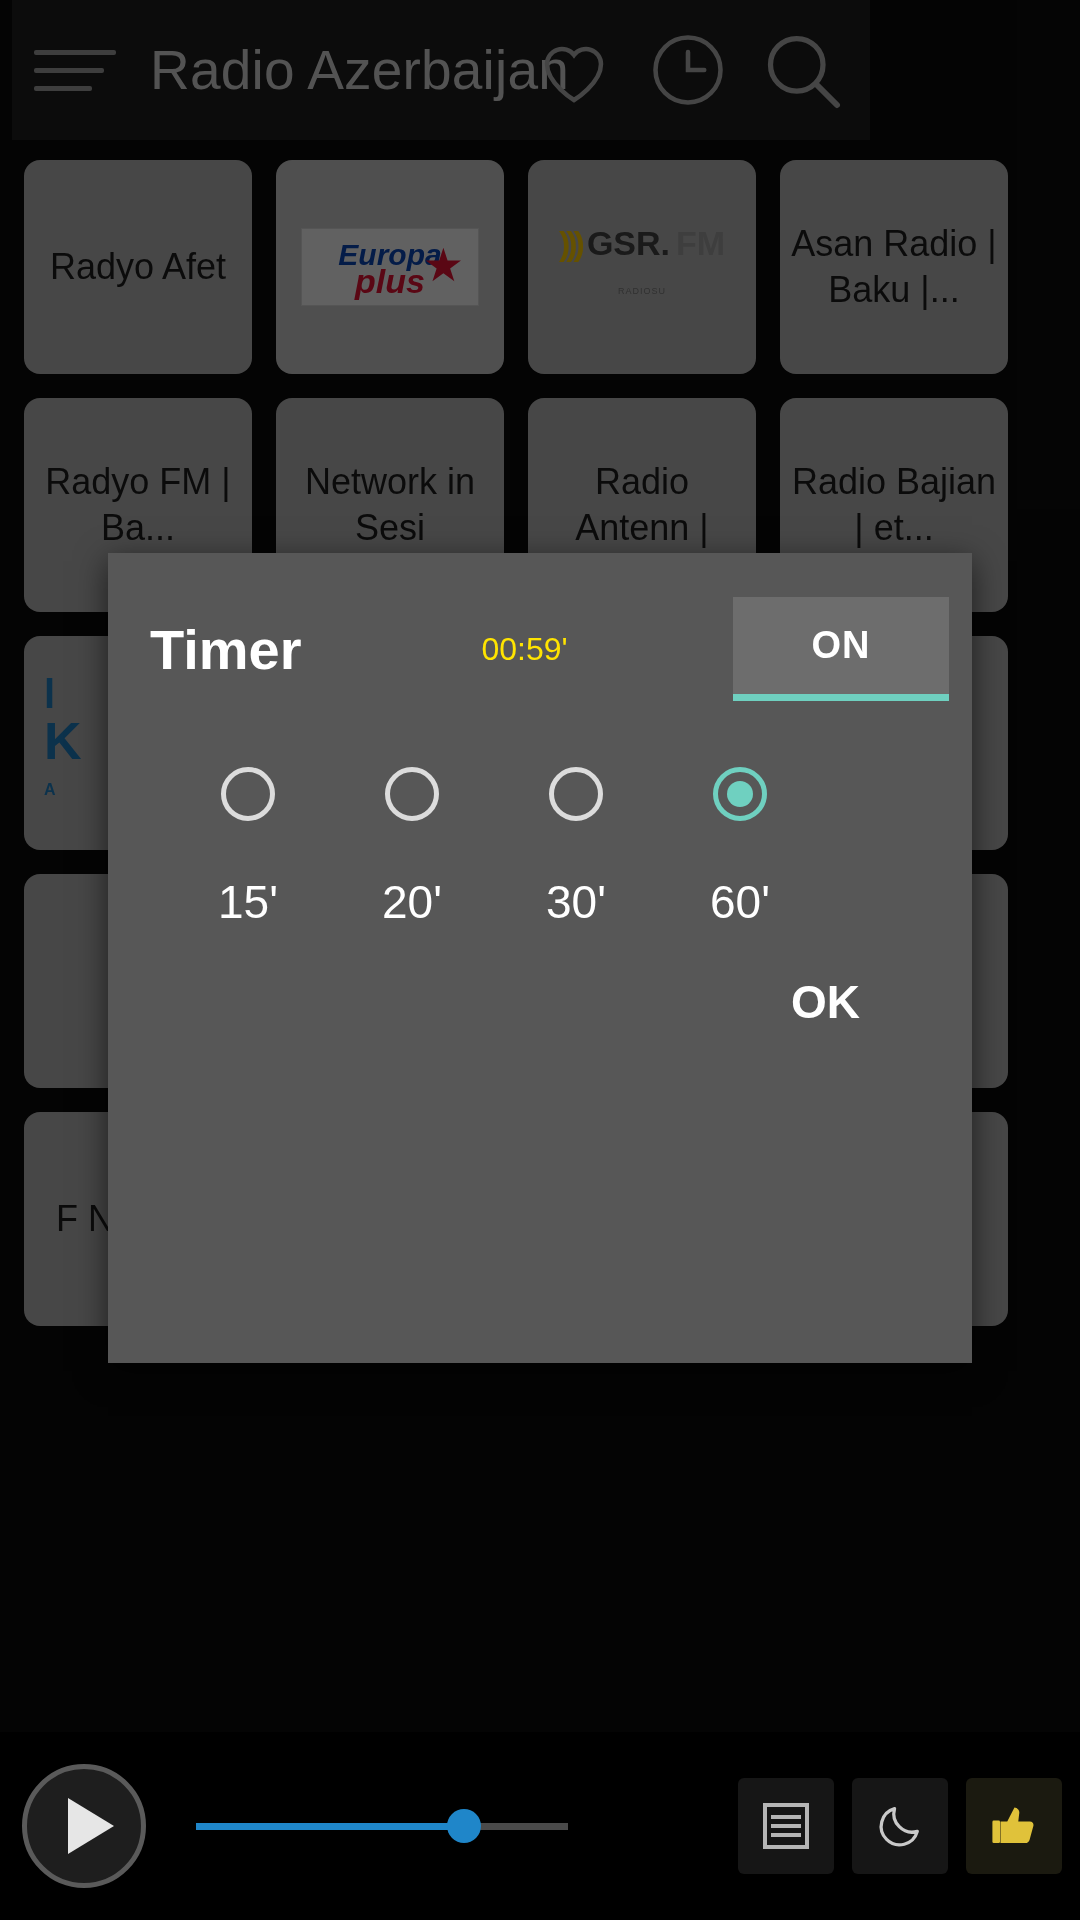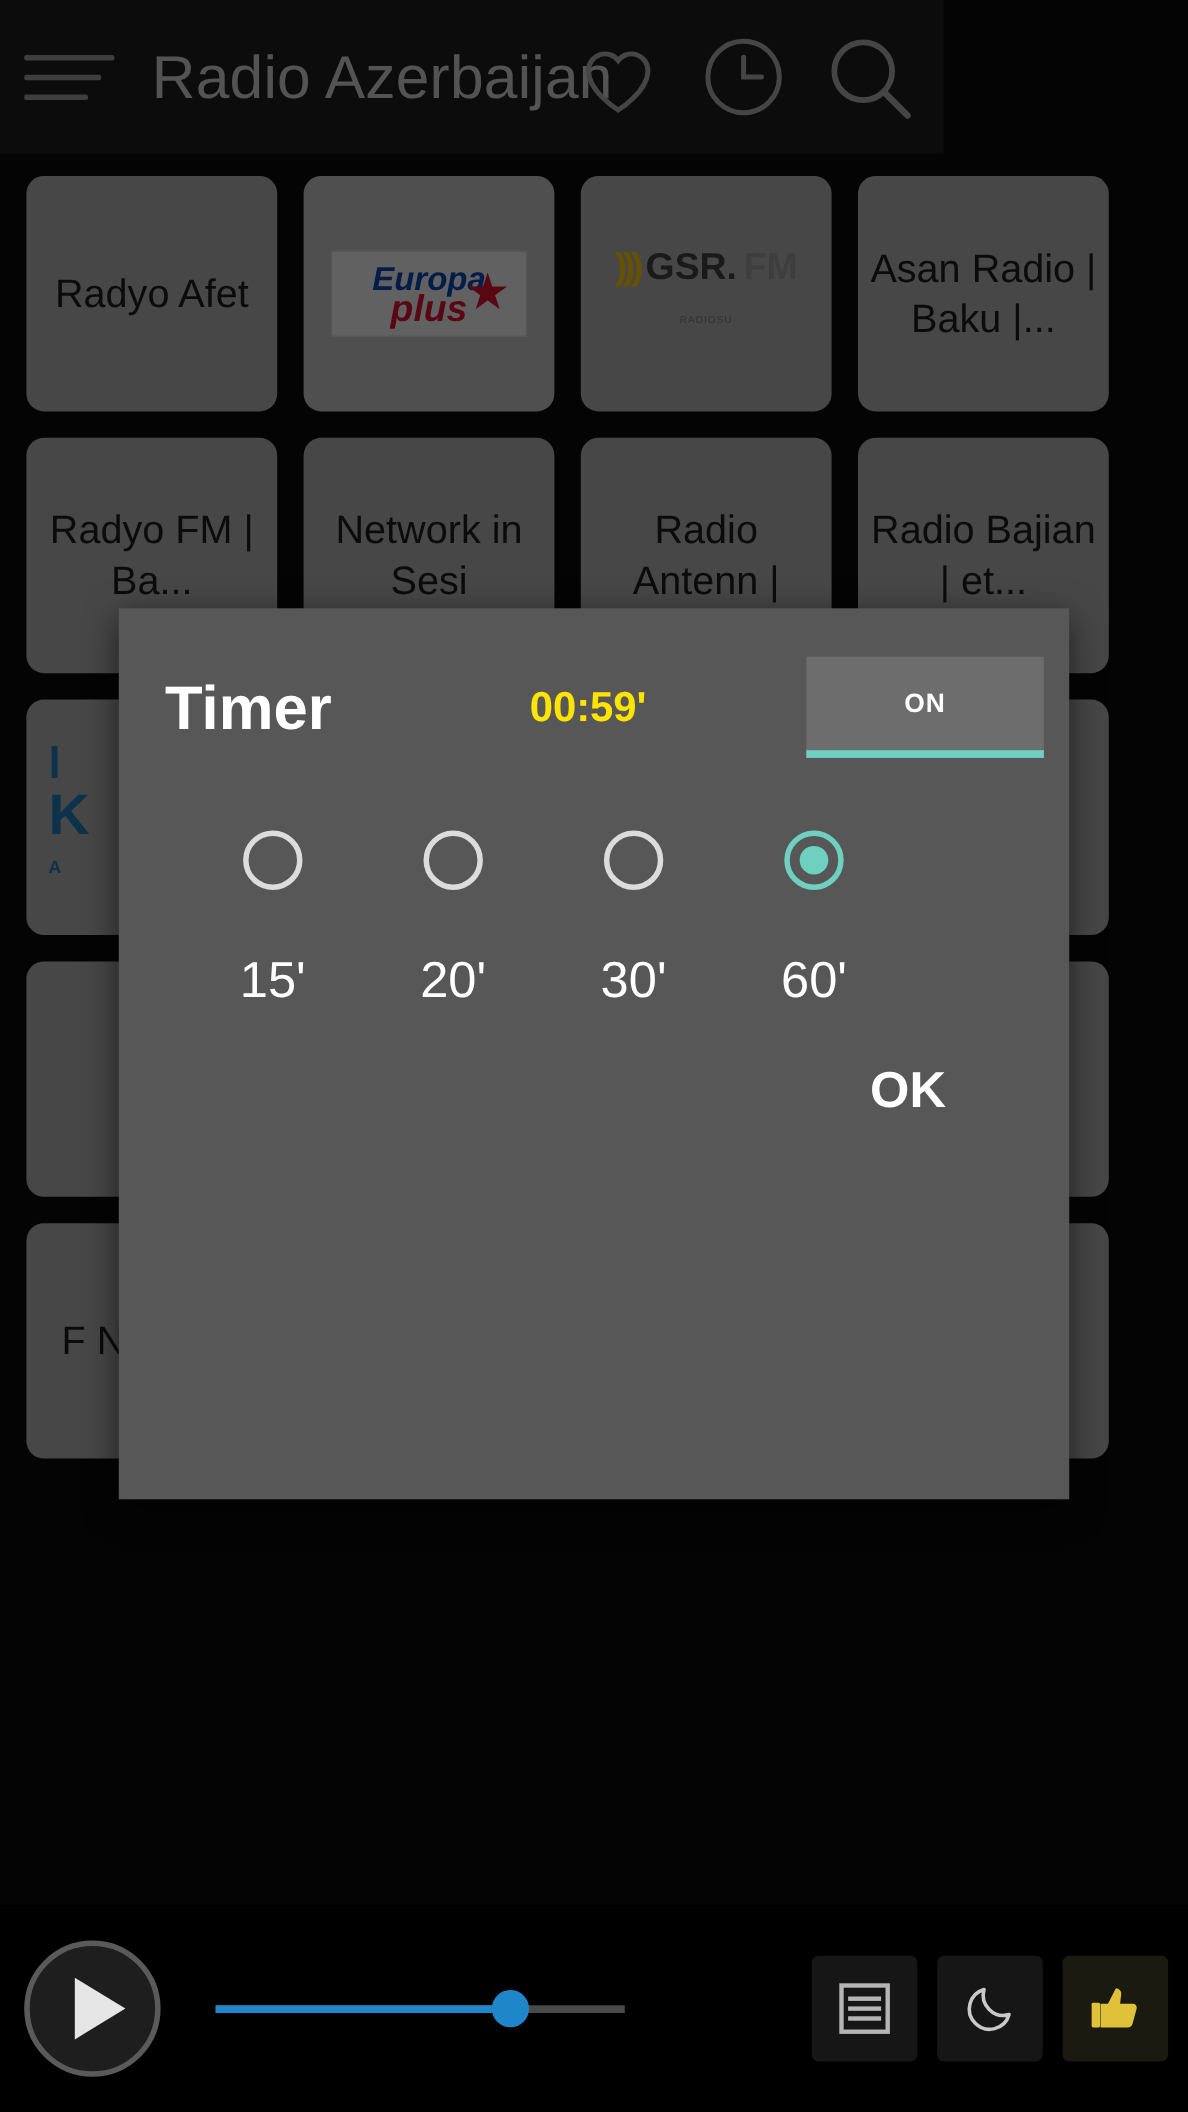--- a/index.html
+++ b/index.html
@@ -9,21 +9,21 @@
     font-family: "Liberation Sans", sans-serif;
     overflow: hidden;
   }
   #app {
     position: relative;
     width: 1080px; height: 1920px;
     background: #0a0a0a;
   }
   
   .topbar {
-    position: absolute; top: 0; left: 0;
+    position: absolute; top: 0; left: 12px;
     width: 858px; height: 140px;
     background: #1b1b1b;
     display: flex; align-items: center;
   }
   .hamburger {
     width: 108px; margin-left: 22px;
     display: flex; flex-direction: column; gap: 13px;
   }
   .hamburger span {
     display: block; height: 5px; background: #8a8a8a; border-radius: 2px;
@@ -100,28 +100,28 @@
     left: 108px; top: 553px;
     width: 864px; height: 810px;
     background: #575757;
     box-shadow: 0 8px 30px rgba(0,0,0,0.6);
   }
   .dlg-head {
     display: flex; align-items: center;
     padding: 44px 23px 0 42px;
   }
   .dlg-title { font-size: 56px; font-weight: bold; color: #ffffff; }
-  .dlg-clock { font-size: 38px; color: #ffe400; margin-left: 180px; font-weight: bold; }
+  .dlg-clock { font-size: 32px; color: #ffe400; margin-left: 180px; font-weight: normal; }
   .dlg-onbtn {
     margin-left: auto;
-    width: 216px; height: 92px;
+    width: 216px; height: 104px;
     background: #6d6d6d;
     border-bottom: 7px solid #6fd0c0;
     display: flex; align-items: center; justify-content: center;
-    color: #ffffff; font-size: 24px; font-weight: bold; letter-spacing: 1px;
+    color: #ffffff; font-size: 38px; font-weight: bold; letter-spacing: 1px;
   }
   .radios {
     display: flex; margin-top: 66px; padding: 0 58px;
   }
   .radio-col { width: 164px; display: flex; flex-direction: column; align-items: center; }
   .radio-ring {
     width: 54px; height: 54px; border-radius: 50%;
     border: 5px solid #dcdcdc;
   }
   .radio-ring.on { border-color: #6fd0c0; display: flex; align-items: center; justify-content: center; }

